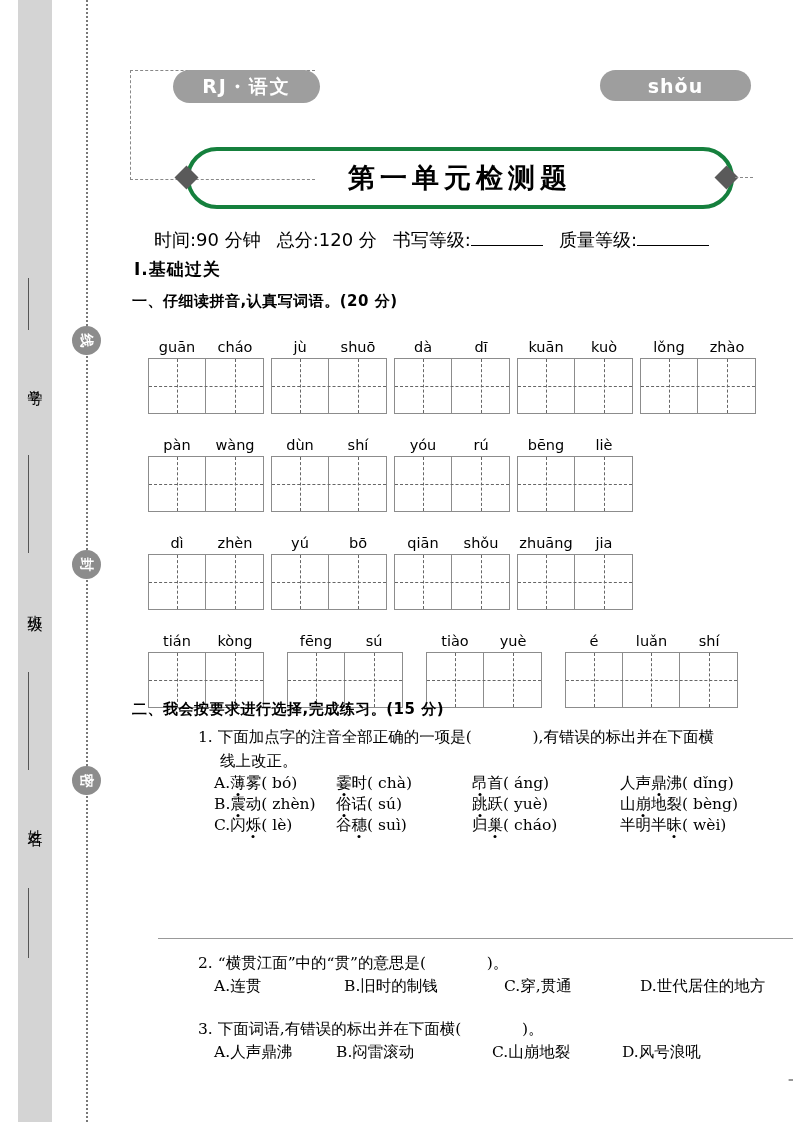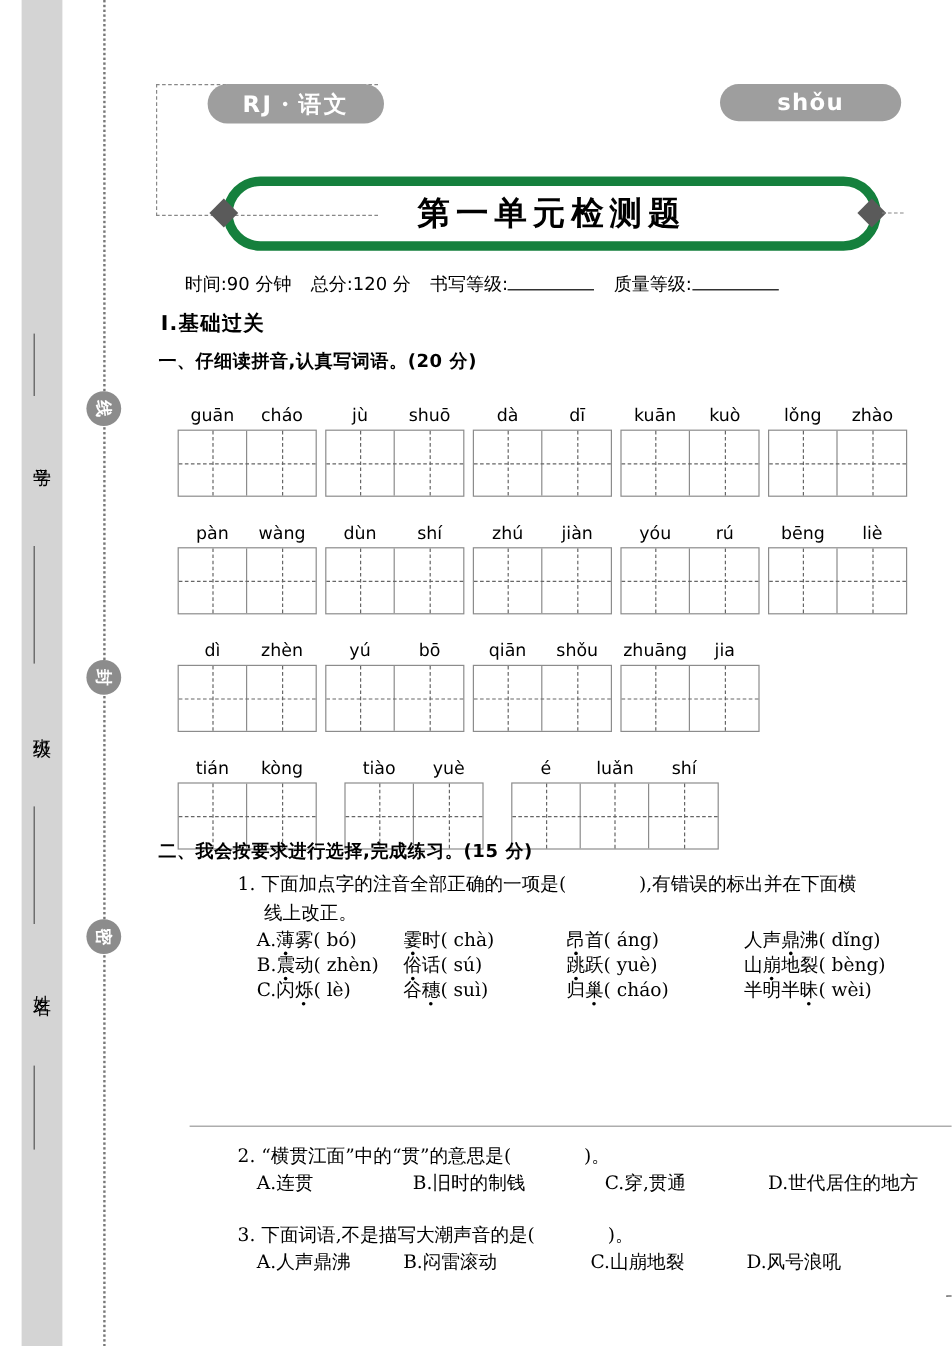--- a/index.html
+++ b/index.html
@@ -102,21 +102,21 @@
     width: 151px; height: 31px;
     font-size: 19px;
     letter-spacing: 1px;
   }
 
   
   .title-banner {
     position: absolute;
     left: 70px; top: 147px;
     width: 548px; height: 62px;
-    border: 8px solid #15803d;
+    border: 4px solid #15803d;
     border-radius: 31px;
     display: flex; align-items: center; justify-content: center;
   }
   .title-banner .title-text {
     font-size: 27px;
     font-weight: bold;
     letter-spacing: 5px;
     font-family: "DejaVu Serif", serif;
   }
   .diamond {
@@ -133,21 +133,21 @@
     top: 177px; left: 619px;
     width: 18px; height: 0;
     border-top: 1px dashed #888;
   }
 
   
   .info-line {
     position: absolute;
     left: 38px; top: 228px;
     width: 640px;
-    font-size: 15px;
+    font-size: 18px;
     font-family: "DejaVu Sans", sans-serif;
     display: flex;
     align-items: baseline;
   }
   .info-line .ipart { white-space: nowrap; }
   .gap-s  { width: 16px; display: inline-block; }
   .blank-u {
     display: inline-block;
     width: 72px;
     border-bottom: 1px solid #000;
@@ -388,30 +388,20 @@
             <span>dùn</span>
             <span>shí</span>
           </div>
           <div class="pycells">
             <div class="pycell"></div>
             <div class="pycell"></div>
           </div>
         </div>
         <div class="pygroup">
           <div class="pylabels">
-            <span>zhú</span>
-            <span>jiàn</span>
-          </div>
-          <div class="pycells">
-            <div class="pycell"></div>
-            <div class="pycell"></div>
-          </div>
-        </div>
-        <div class="pygroup">
-          <div class="pylabels">
             <span>yóu</span>
             <span>rú</span>
           </div>
           <div class="pycells">
             <div class="pycell"></div>
             <div class="pycell"></div>
           </div>
         </div>
         <div class="pygroup">
           <div class="pylabels">
@@ -464,20 +454,30 @@
             <div class="pycell"></div>
             <div class="pycell"></div>
           </div>
         </div>
       </div>
       <div class="pinyin-row r4">
         <div class="pygroup">
           <div class="pylabels">
             <span>tián</span>
             <span>kòng</span>
+          </div>
+          <div class="pycells">
+            <div class="pycell"></div>
+            <div class="pycell"></div>
+          </div>
+        </div>
+        <div class="pygroup">
+          <div class="pylabels">
+            <span>fēng</span>
+            <span>sú</span>
           </div>
           <div class="pycells">
             <div class="pycell"></div>
             <div class="pycell"></div>
           </div>
         </div>
         <div class="pygroup">
           <div class="pylabels">
             <span>tiào</span>
             <span>yuè</span>
@@ -555,21 +555,21 @@
       </div>
       <div class="opt o4">
         <span>D.</span><span>世代居住的地方</span>
       </div>
     </div>
   </div>
 
   <div class="q" style="top:1017px;">
     <div class="q-stem">
       <span>3.</span>
-      <span>下面词语,不是描写大潮声音的是(</span>
+      <span>下面词语,有错误的标出并在下面横(</span>
       <span class="paren">&nbsp;&nbsp;&nbsp;</span>
       <span>)。</span>
     </div>
     <div class="q23-opts q3-opts">
       <div class="opt o1">
         <span>A.</span><span>人声鼎沸</span>
       </div>
       <div class="opt o2">
         <span>B.</span><span>闷雷滚动</span>
       </div>

